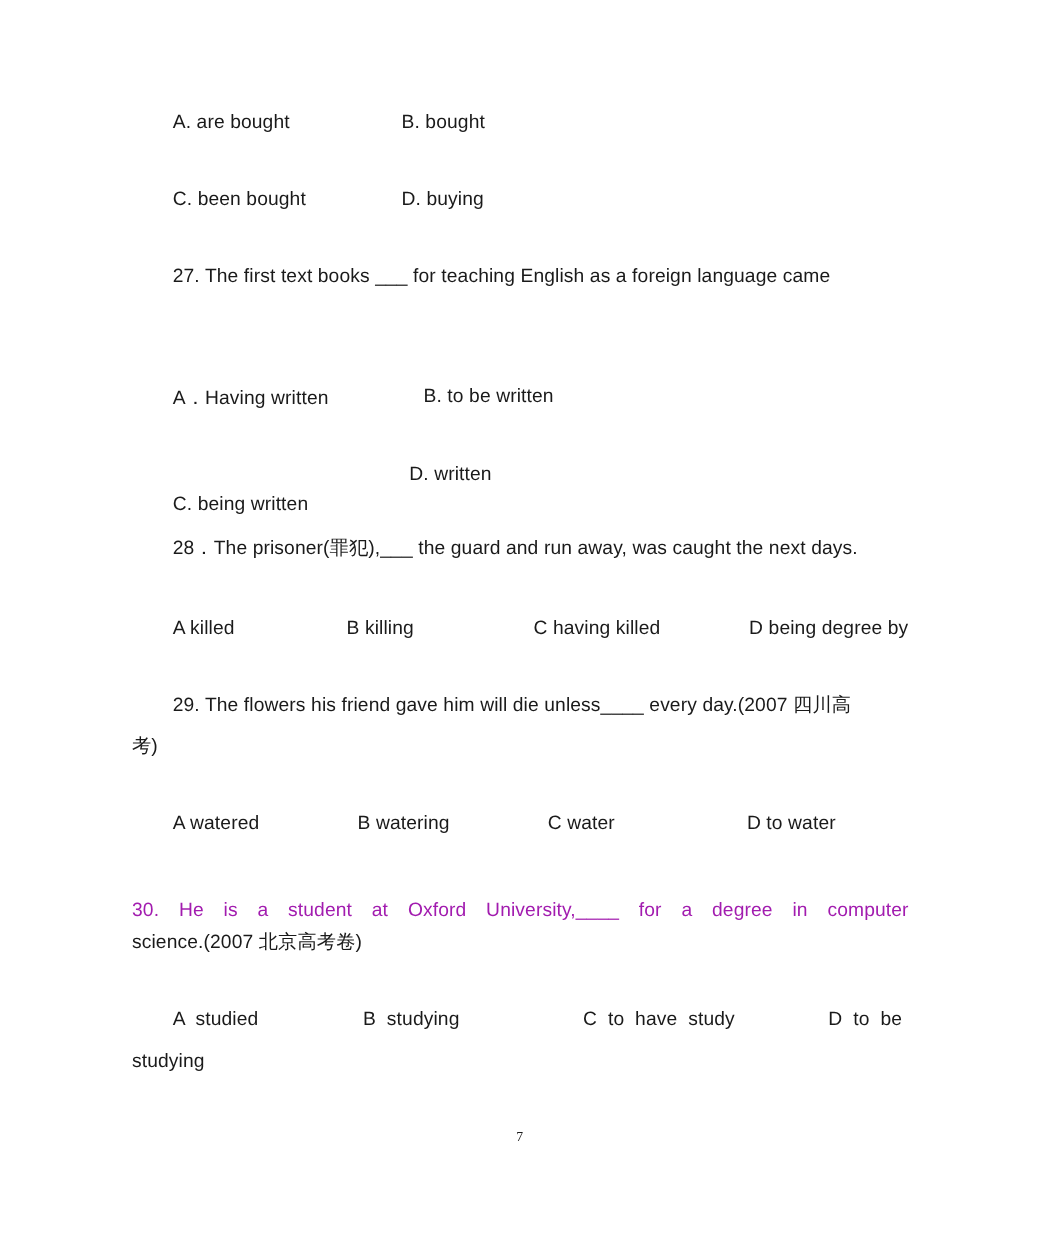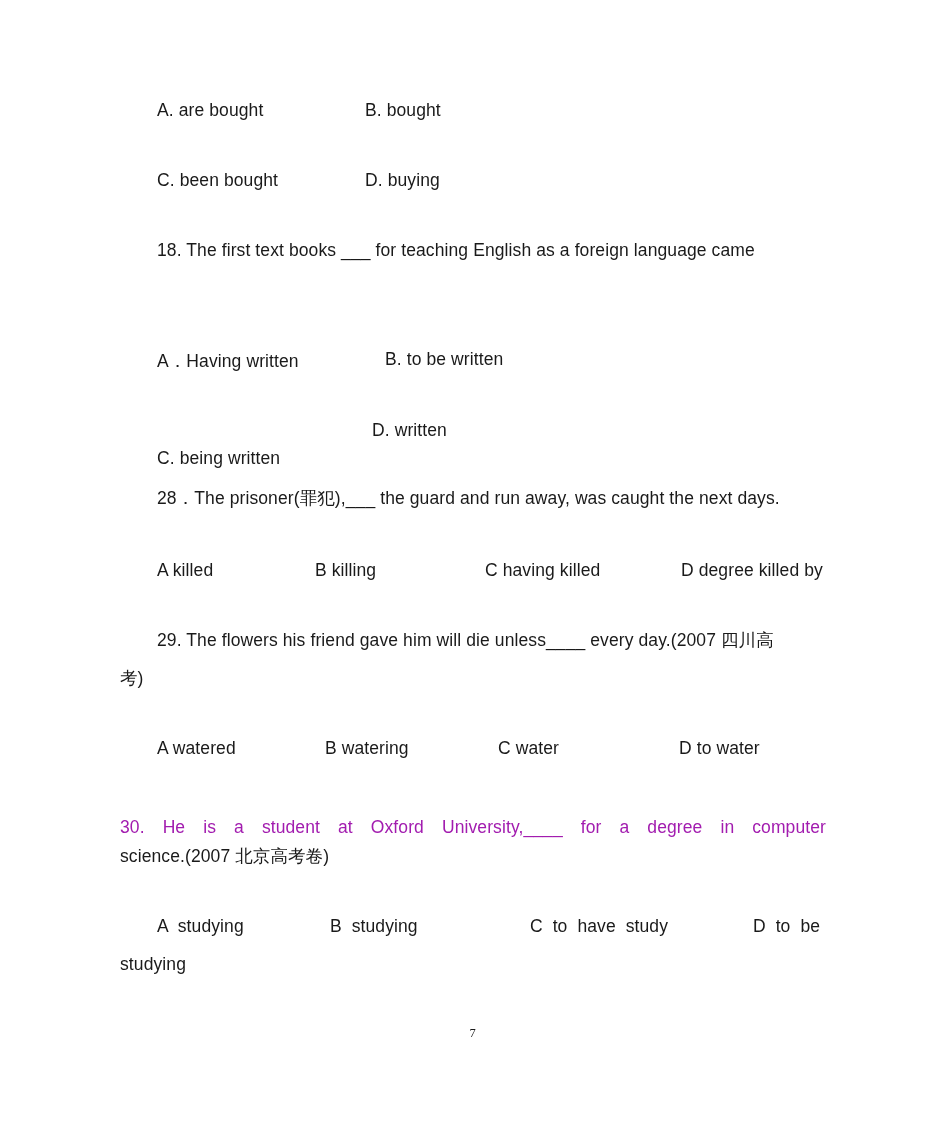--- a/index.html
+++ b/index.html
@@ -80,47 +80,47 @@
 <body>
 
 <div class="page">
 
   <div class="opt" style="left:157px; top:100px;">A. are bought</div>
   <div class="opt" style="left:365px; top:100px;">B. bought</div>
 
   <div class="opt" style="left:157px; top:170px;">C. been bought</div>
   <div class="opt" style="left:365px; top:170px;">D. buying</div>
 
-  <div class="line" style="left:157px; top:242px;">18. The first text books ___ for teaching English as a foreign language came</div>
+  <div class="line" style="left:157px; top:242px;">27. The first text books ___ for teaching English as a foreign language came</div>
 
   <div class="opt" style="left:157px; top:349px;">A．Having written</div>
   <div class="opt" style="left:385px; top:349px;">B. to be written</div>
 
   <div class="opt" style="left:157px; top:420px;margin-top:28px;">C. being written</div>
   <div class="opt" style="left:372px; top:420px;">D. written</div>
 
   <div class="line" style="left:157px; top:490px;text-align:right;">28．The prisoner(罪犯),___ the guard and run away, was caught the next days.</div>
 
   <div class="opt" style="left:157px; top:560px;">A killed</div>
   <div class="opt" style="left:315px; top:560px;">B killing</div>
   <div class="opt" style="left:485px; top:560px;">C having killed</div>
-  <div class="opt" style="left:681px; top:560px;">D degree killed by</div>
+  <div class="opt" style="left:681px; top:560px;">D being degree by</div>
 
   <div class="line" style="left:157px; top:632px;">29. The flowers his friend gave him will die unless____ every day.(2007 四川高</div>
   <div class="line" style="left:120px; top:670px;">考)</div>
 
   <div class="opt" style="left:157px; top:738px;">A watered</div>
   <div class="opt" style="left:325px; top:738px;">B watering</div>
   <div class="opt" style="left:498px; top:738px;">C water</div>
   <div class="opt" style="left:679px; top:738px;">D to water</div>
 
   <div class="qpara justify-all" style="left:120px; top:808px; width:706px;">30. He is a student at Oxford University,____ for a degree in computer</div>
   <div class="line" style="left:120px; top:848px;">science.(2007 北京高考卷)</div>
 
-  <div class="opt" style="left:157px; top:916px;">A  studying</div>
+  <div class="opt" style="left:157px; top:916px;">A  studied</div>
   <div class="opt" style="left:330px; top:916px;">B  studying</div>
   <div class="opt" style="left:530px; top:916px;">C  to  have  study</div>
   <div class="opt" style="left:753px; top:916px;">D  to  be</div>
   <div class="opt" style="left:120px; top:954px;">studying</div>
 
   <div class="page-number">7</div>
 
 </div>
 
 </body></html>

